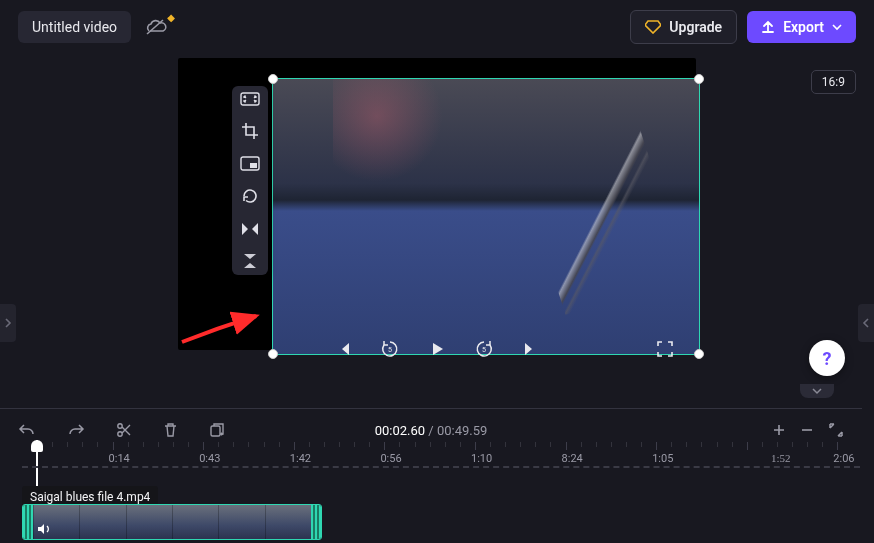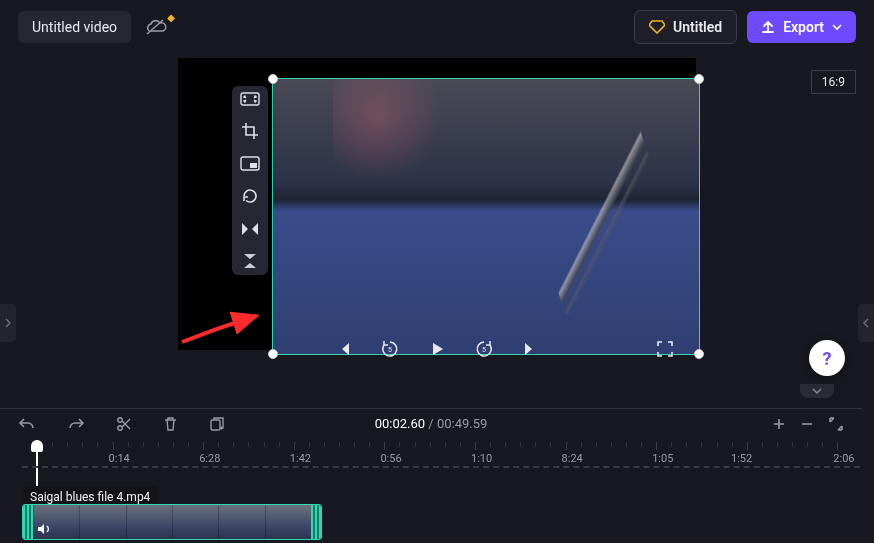--- a/index.html
+++ b/index.html
@@ -44,21 +44,21 @@
 
   
   .toolbox{position:absolute;left:232px;top:32px;width:36px;background:var(--panel2);border-radius:6px;
            display:flex;flex-direction:column;align-items:center;padding:6px 0;gap:16px;box-shadow:0 2px 8px rgba(0,0,0,0.4);}
   .toolbox div{color:#e0e0e8;cursor:pointer;}
 
   
   .arrow{position:absolute;left:178px;top:254px;}
 
   
-  .aspect{position:absolute;right:18px;top:16px;border:1px solid #3d3d4a;border-radius:0;
+  .aspect{position:absolute;right:18px;top:16px;border:1px solid #3d3d4a;border-radius:5px;
           padding:4px 10px;font-size:12px;color:var(--text);cursor:pointer;}
 
   
   .edge-tab{position:absolute;top:250px;width:16px;height:38px;background:#24242e;display:flex;
             align-items:center;justify-content:center;}
   .edge-tab.left{left:0;border-radius:0 4px 4px 0;} .edge-tab.right{right:0;border-radius:4px 0 0 4px;}
 
   
   .transport{position:absolute;left:0;right:0;bottom:0;height:30px;display:flex;align-items:center;
              justify-content:center;gap:28px;color:var(--text);}
@@ -67,21 +67,21 @@
 
   
   .help{position:absolute;right:29px;top:340px;width:36px;height:36px;border-radius:50%;background:#fff;
         display:flex;align-items:center;justify-content:center;color:var(--accent);font-weight:700;font-size:18px;
         box-shadow:0 2px 8px rgba(0,0,0,0.4);}
   .collapse-caret{position:absolute;right:40px;top:384px;width:34px;height:14px;background:#2b2b37;border-radius:0 0 8px 8px;
         display:flex;align-items:center;justify-content:center;}
 
   
   .tl-toolbar{position:absolute;left:0;right:12px;top:408px;height:30px;border-top:1px solid var(--border);
-              display:flex;align-items:center;padding:0 18px;gap:31px;color:var(--muted);}
+              display:flex;align-items:flex-end;padding:0 18px;gap:31px;color:var(--muted);}
   .tl-toolbar .tc{position:absolute;left:50%;transform:translateX(-50%);font-size:13px;}
   .tl-right{position:absolute;right:18px;display:flex;gap:14px;align-items:center;}
 
   
   .ruler{position:absolute;left:22px;right:14px;top:440px;height:26px;}
   .ruler .tick{position:absolute;top:2px;width:1px;height:8px;background:#3d3d4a;}
   .ruler .tick.minor{height:5px;background:#33333c;}
   .ruler .label{position:absolute;top:12px;font-size:11px;color:var(--muted);}
 
   
@@ -114,21 +114,21 @@
         <path d="M4 13a4 4 0 0 1 2-7 5 5 0 0 1 9-1 4 4 0 0 1 3 8H5" fill="none" stroke="currentColor" stroke-width="1.6"></path>
         <line x1="2" y1="16" x2="18" y2="2" stroke="currentColor" stroke-width="1.6"></line>
       </svg>
     <span class="spark">◆</span>
   </div>
   <div class="spacer"></div>
   <div class="btn btn-outline btn-upgrade">
     <svg width="16" height="14" viewBox="0 0 16 14">
         <path d="M3 1h10l3 4-8 8-8-8z" fill="none" stroke="#f0b429" stroke-width="1.6"></path>
       </svg>
-    <span>Untitled</span>
+    <span>Upgrade</span>
   </div>
   <div class="btn btn-export">
     <svg width="14" height="14" viewBox="0 0 14 14">
         <path d="M7 11V3M3 6l4-4 4 4M2 12h10" fill="none" stroke="#fff" stroke-width="1.8" stroke-linecap="round"></path>
       </svg>
     <span>Export</span>
     <svg width="10" height="10" viewBox="0 0 10 10">
         <path d="M1 3l4 4 4-4" fill="none" stroke="#fff" stroke-width="1.6"></path>
       </svg>
   </div>
@@ -303,21 +303,21 @@
 
 <div class="ruler" id="ruler">
     <div class="tick" style="left: 90.5946px;"></div>
     <div class="label" style="left: 86.5946px;">0:14</div>
     <div class="tick minor" style="left: 15.0991px;"></div>
     <div class="tick minor" style="left: 30.1982px;"></div>
     <div class="tick minor" style="left: 45.2973px;"></div>
     <div class="tick minor" style="left: 60.3964px;"></div>
     <div class="tick minor" style="left: 75.4955px;"></div>
     <div class="tick" style="left: 181.189px;"></div>
-    <div class="label" style="left: 177.189px;">6:28</div>
+    <div class="label" style="left: 177.189px;">0:43</div>
     <div class="tick minor" style="left: 105.694px;"></div>
     <div class="tick minor" style="left: 120.793px;"></div>
     <div class="tick minor" style="left: 135.892px;"></div>
     <div class="tick minor" style="left: 150.991px;"></div>
     <div class="tick minor" style="left: 166.09px;"></div>
     <div class="tick" style="left: 271.784px;"></div>
     <div class="label" style="left: 267.784px;">1:42</div>
     <div class="tick minor" style="left: 196.288px;"></div>
     <div class="tick minor" style="left: 211.387px;"></div>
     <div class="tick minor" style="left: 226.486px;"></div>
@@ -345,21 +345,21 @@
     <div class="tick minor" style="left: 513.369px;"></div>
     <div class="tick minor" style="left: 528.468px;"></div>
     <div class="tick" style="left: 634.162px;"></div>
     <div class="label" style="left: 630.162px;">1:05</div>
     <div class="tick minor" style="left: 558.667px;"></div>
     <div class="tick minor" style="left: 573.766px;"></div>
     <div class="tick minor" style="left: 588.865px;"></div>
     <div class="tick minor" style="left: 603.964px;"></div>
     <div class="tick minor" style="left: 619.063px;"></div>
     <div class="tick" style="left: 724.757px;"></div>
-    <div class="label" style="left: 709px;">1:52</div>
+    <div class="label" style="left: 749px; font-family: Liberation Serif, serif;">1:52</div>
     <div class="tick minor" style="left: 649.261px;"></div>
     <div class="tick minor" style="left: 664.36px;"></div>
     <div class="tick minor" style="left: 679.459px;"></div>
     <div class="tick minor" style="left: 694.559px;"></div>
     <div class="tick minor" style="left: 709.658px;"></div>
     <div class="tick" style="left: 815.351px;"></div>
     <div class="label" style="left: 811.351px;">2:06</div>
     <div class="tick minor" style="left: 739.856px;"></div>
     <div class="tick minor" style="left: 754.955px;"></div>
     <div class="tick minor" style="left: 770.054px;"></div>

